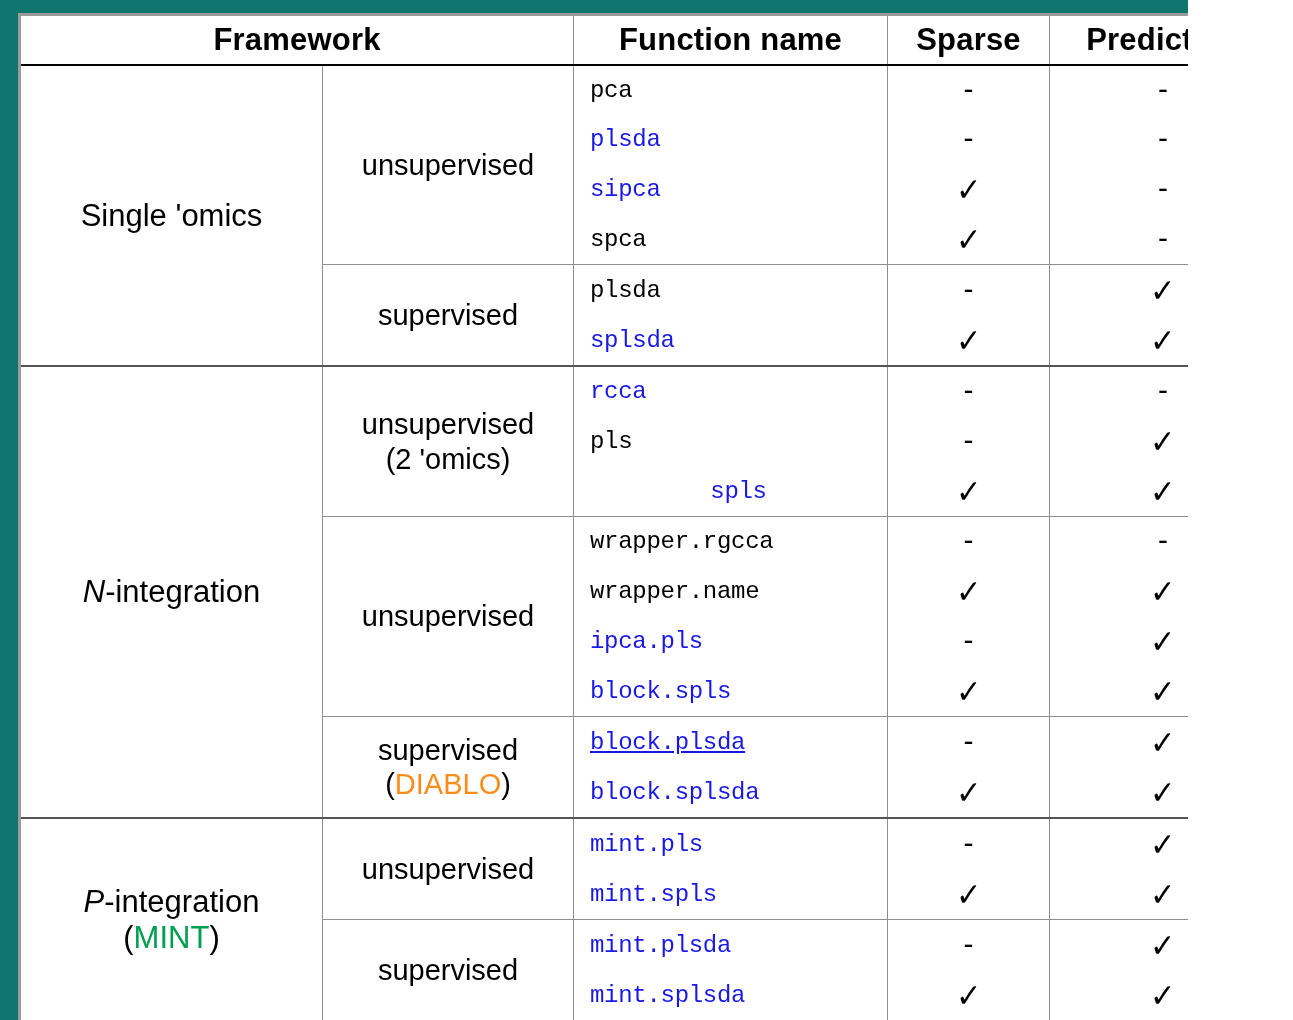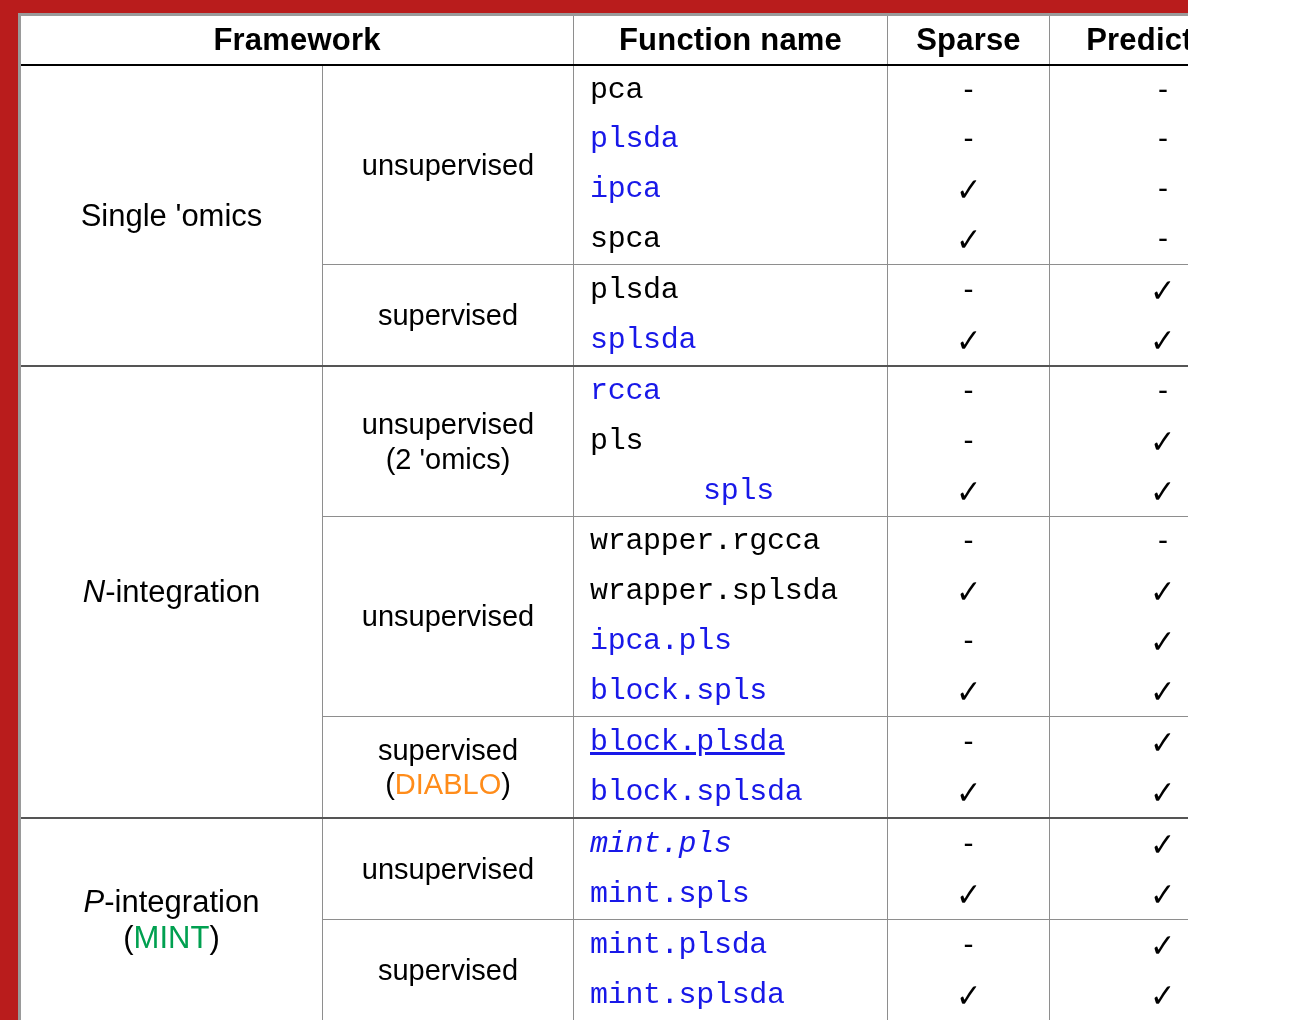--- a/index.html
+++ b/index.html
@@ -11,21 +11,21 @@
     width: 1293px;
     height: 1020px;
     font-family: "Liberation Sans", sans-serif;
     -webkit-font-smoothing: antialiased;
   }
 
   #page {
     position: relative;
     width: 1188px;
     height: 1020px;
-    background: #b91c1c;
+    background: #0f766e;
     overflow: hidden;
   }
 
   table.fw-table {
     position: absolute;
     left: 18px;
     top: 13px;
     width: 1258px;
     border-collapse: collapse;
     table-layout: fixed;
@@ -86,21 +86,21 @@
     color: #000000;
     font-family: "Liberation Sans", sans-serif;
     line-height: 1.18;
     padding: 0 6px;
   }
   td.mode .sub { display: block; }
 
   
   td.fn {
     text-align: left;
-    font-size: 30px;
+    font-size: 24px;
     font-family: "Liberation Mono", monospace;
     padding-left: 16px;
     height: 49px;
     line-height: 49px;
     white-space: nowrap;
     letter-spacing: -0.3px;
   }
   td.fn.blue  { color: #1818e8; }
   td.fn.black { color: #000000; }
 
@@ -178,21 +178,21 @@
           <td class="fn black" style="border-top: 1px solid rgb(142, 142, 142);">pca</td>
           <td class="mark" style="border-top: 1px solid rgb(142, 142, 142);"><span class="dash">-</span></td>
           <td class="mark" style="border-top: 1px solid rgb(142, 142, 142);"><span class="dash">-</span></td>
         </tr>
         <tr class="fn-row">
           <td class="fn blue">plsda</td>
           <td class="mark"><span class="dash">-</span></td>
           <td class="mark"><span class="dash">-</span></td>
         </tr>
         <tr class="fn-row">
-          <td class="fn blue">ipca</td>
+          <td class="fn blue">sipca</td>
           <td class="mark"><span class="tick">✓</span></td>
           <td class="mark"><span class="dash">-</span></td>
         </tr>
         <tr class="fn-row">
           <td class="fn black" style="border-bottom: 1px solid rgb(142, 142, 142);">spca</td>
           <td class="mark" style="border-bottom: 1px solid rgb(142, 142, 142);"><span class="tick">✓</span></td>
           <td class="mark" style="border-bottom: 1px solid rgb(142, 142, 142);"><span class="dash">-</span></td>
         </tr>
         <tr class="fn-row">
           <td class="mode" rowspan="2" style="border-bottom: 2px solid rgb(85, 85, 85);">
@@ -231,21 +231,21 @@
         </tr>
         <tr class="fn-row">
           <td class="mode" rowspan="4">
             <span class="sub">unsupervised</span>
           </td>
           <td class="fn black" style="border-top: 1px solid rgb(142, 142, 142);">wrapper.rgcca</td>
           <td class="mark" style="border-top: 1px solid rgb(142, 142, 142);"><span class="dash">-</span></td>
           <td class="mark" style="border-top: 1px solid rgb(142, 142, 142);"><span class="dash">-</span></td>
         </tr>
         <tr class="fn-row">
-          <td class="fn black">wrapper.splsda</td>
+          <td class="fn black">wrapper.name</td>
           <td class="mark"><span class="tick">✓</span></td>
           <td class="mark"><span class="tick">✓</span></td>
         </tr>
         <tr class="fn-row">
           <td class="fn blue">ipca.pls</td>
           <td class="mark"><span class="dash">-</span></td>
           <td class="mark"><span class="tick">✓</span></td>
         </tr>
         <tr class="fn-row">
           <td class="fn blue" style="border-bottom: 1px solid rgb(142, 142, 142);">block.spls</td>
@@ -267,21 +267,21 @@
           <td class="mark" style="border-bottom: 2px solid rgb(85, 85, 85);"><span class="tick">✓</span></td>
         </tr>
         <tr class="fn-row">
           <td class="framework major" rowspan="4">
             <span class="sub"><span class="ital">P</span>-integration</span>
             <span class="sub">(<span style="color: rgb(0, 160, 80);">MINT</span>)</span>
           </td>
           <td class="mode" rowspan="2" style="border-top: 2px solid rgb(85, 85, 85);">
             <span class="sub">unsupervised</span>
           </td>
-          <td class="fn blue" style="border-top: 2px solid rgb(85, 85, 85); font-style: italic;">mint.pls</td>
+          <td class="fn blue" style="border-top: 2px solid rgb(85, 85, 85);">mint.pls</td>
           <td class="mark" style="border-top: 2px solid rgb(85, 85, 85);"><span class="dash">-</span></td>
           <td class="mark" style="border-top: 2px solid rgb(85, 85, 85);"><span class="tick">✓</span></td>
         </tr>
         <tr class="fn-row">
           <td class="fn blue" style="border-bottom: 1px solid rgb(142, 142, 142);">mint.spls</td>
           <td class="mark" style="border-bottom: 1px solid rgb(142, 142, 142);"><span class="tick">✓</span></td>
           <td class="mark" style="border-bottom: 1px solid rgb(142, 142, 142);"><span class="tick">✓</span></td>
         </tr>
         <tr class="fn-row">
           <td class="mode" rowspan="2">

